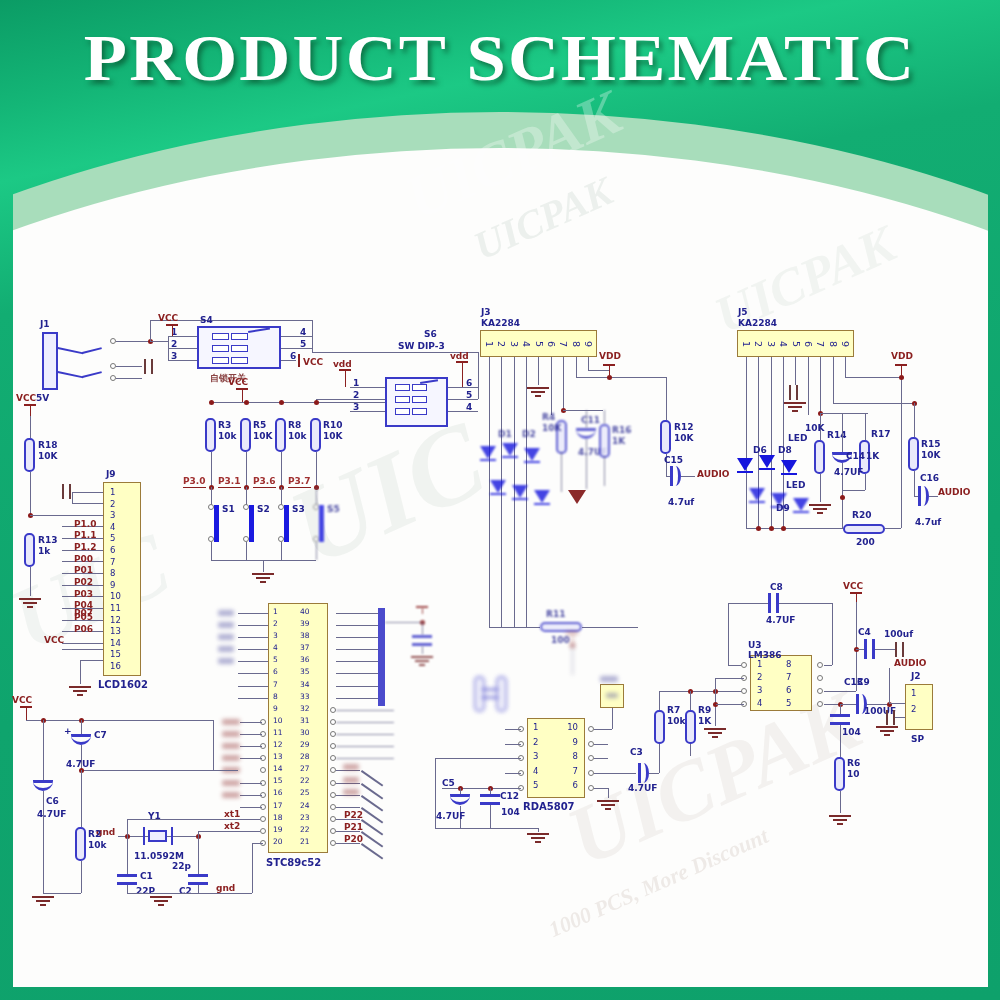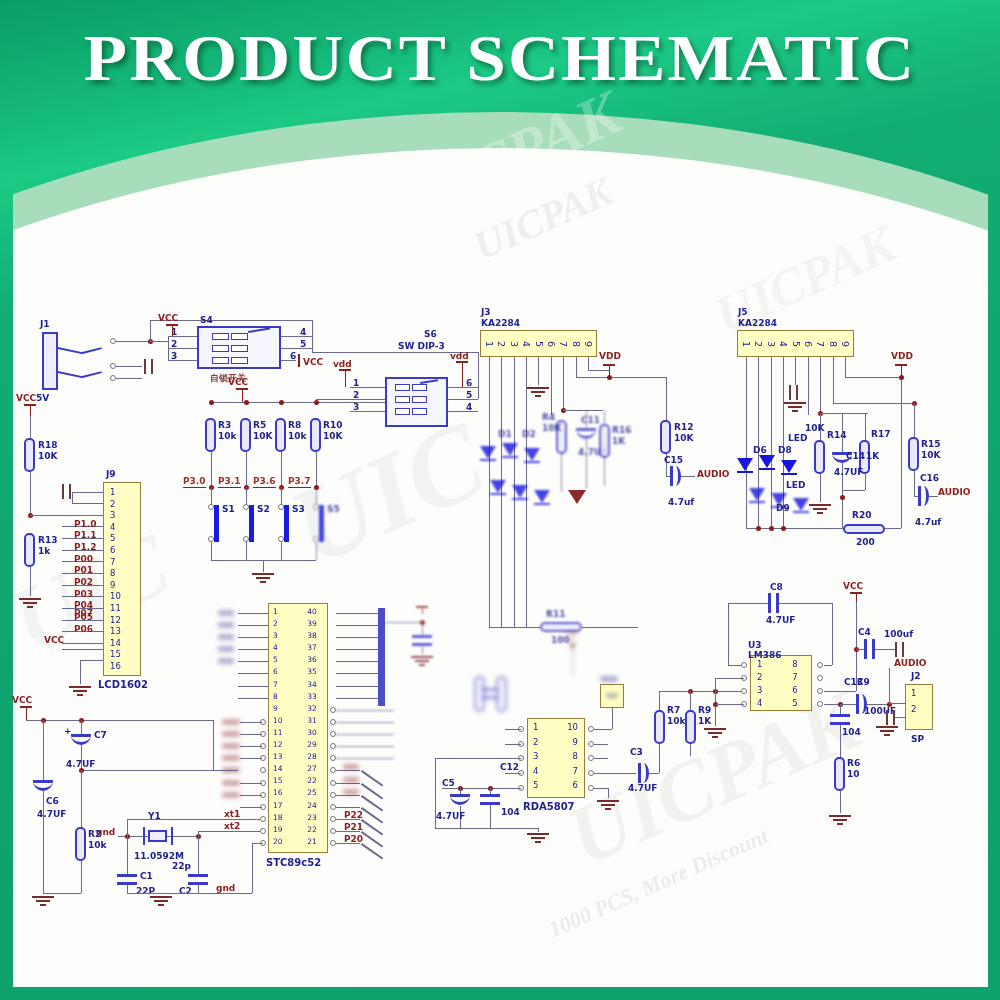--- a/index.html
+++ b/index.html
@@ -38,21 +38,21 @@
   .lbar{position:absolute;width:16px;height:2px;background:#1616dd;}
   .rtri{position:absolute;width:0;height:0;border-left:9px solid transparent;border-right:9px solid transparent;border-top:14px solid #8b2a2a;}
   .sb{position:absolute;width:17px;height:7px;border:1px solid #3a3ac8;background:#fff;box-sizing:border-box;}
   .sb2{width:15px;}
   .swbar{position:absolute;width:5px;height:37px;background:#1a1ae0;}
   .bus{position:absolute;width:7px;background:#4b4bcc;}
   .pincol{position:absolute;}
   .pincol span{display:block;color:#22228f;}
   .s11 span{height:11.6px;font-size:8.5px;}
   .s12 span{height:12.1px;font-size:7.5px;}
-  .s12r span{text-align:center;}
+  .s12r span{text-align:left;}
   .s14 span{height:14.6px;font-size:8.5px;}
   .s14r span{text-align:right;}
   .s13 span{height:13px;font-size:8.5px;}
   .s16 span{height:16px;font-size:8.5px;}
   .ka{position:absolute;height:24px;}
   .ka span{display:inline-block;width:12.4px;height:24px;line-height:24px;text-align:center;transform:rotate(90deg);font-size:9.5px;color:#22228f;}
   .bl1{filter:blur(1.2px);opacity:.8;}
   .bl2{filter:blur(2px);opacity:.55;}
   .smr{position:absolute;background:rgba(150,60,60,.45);border-radius:2px;filter:blur(2px);}
   .smb{position:absolute;background:rgba(60,60,150,.4);border-radius:2px;filter:blur(2px);}
@@ -666,21 +666,21 @@
     <i class="d" style="left:460px;top:788px"></i>
     <i class="d" style="left:490px;top:788px"></i>
     <i class="w" style="left:460px;top:788px;height:6px"></i>
     <i class="capv pol" style="left:450px;top:794px"></i>
     <i class="w" style="left:460px;top:806px;height:22px"></i>
     <b class="nl" style="left:442px;top:779px">C5</b>
     <b class="nl" style="left:436px;top:812px">4.7UF</b>
     <i class="w" style="left:490px;top:788px;height:6px"></i>
     <i class="capv" style="left:480px;top:794px"></i>
     <i class="w" style="left:490px;top:805px;height:23px"></i>
-    <b class="nl" style="left:500px;top:763px">C12</b>
+    <b class="nl" style="left:500px;top:792px">C12</b>
     <b class="nl" style="left:501px;top:808px">104</b>
     <i class="w" style="left:435px;top:828px;width:103px"></i>
     <i class="w" style="left:538px;top:828px;height:4px"></i>
     <i class="gnd" style="left:527px;top:833px"></i>
     <i class="circ" style="left:591px;top:729px"></i>
       <i class="w" style="left:594px;top:729px;width:18px"></i>
     <i class="w" style="left:612px;top:708px;height:21px"></i>
     <div class="ic" style="left:600px;top:684px;width:24px;height:24px"></div>
     <i class="smb" style="left:606px;top:693px;width:12px;height:5px"></i>
     <i class="smb" style="left:600px;top:676px;width:18px;height:6px"></i>

